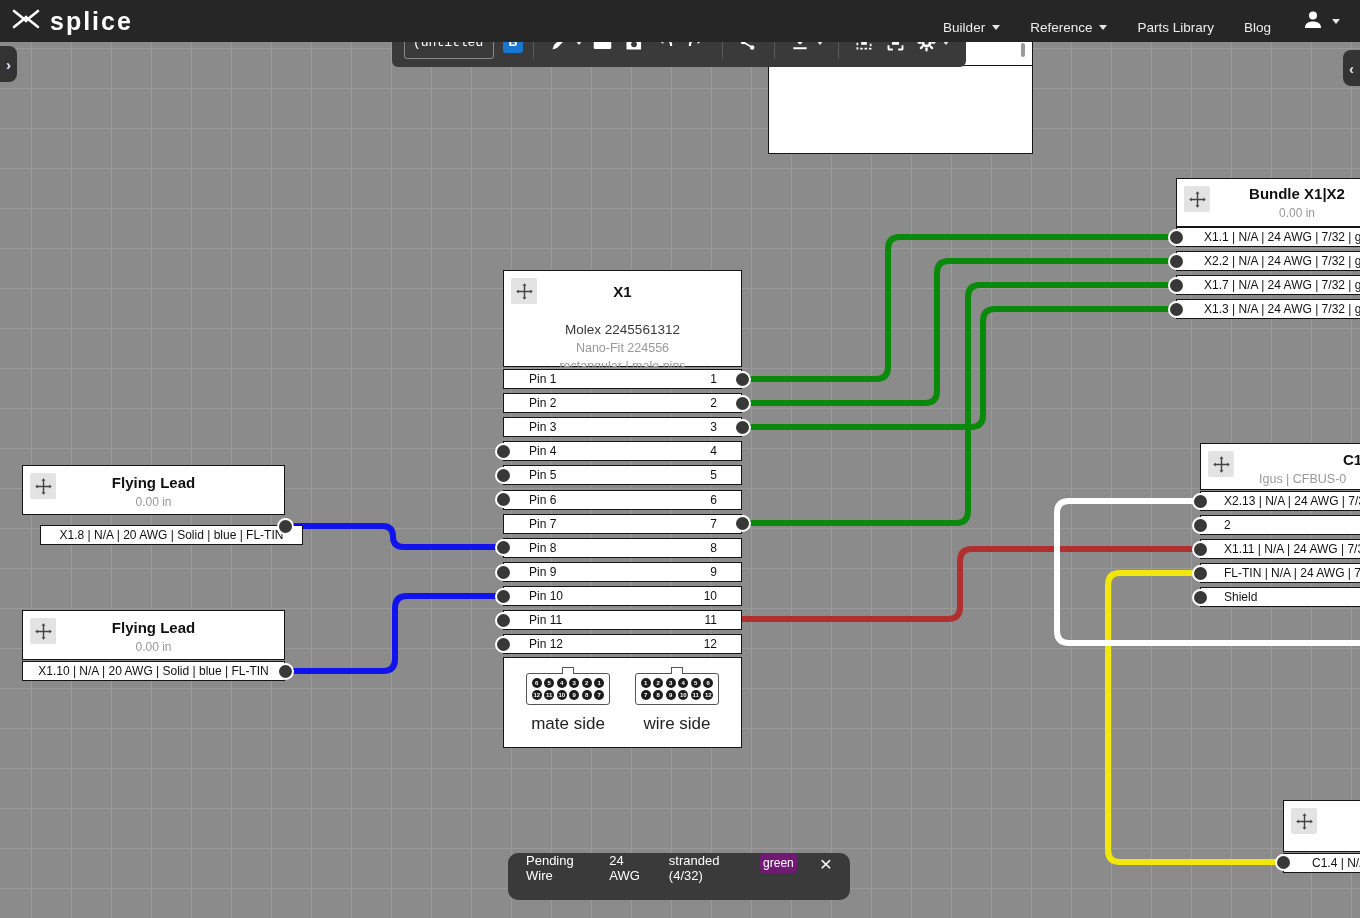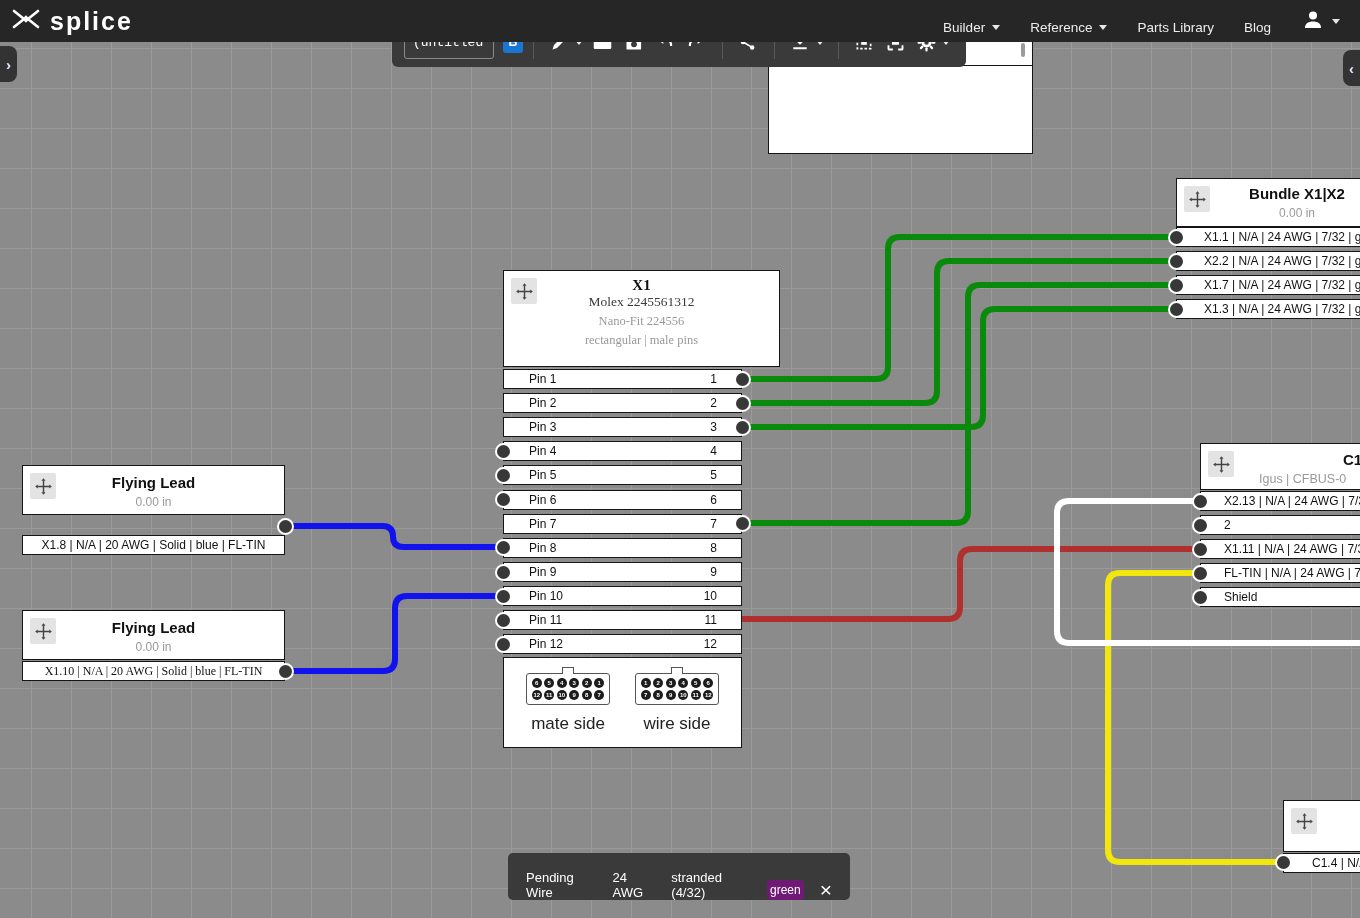--- a/index.html
+++ b/index.html
@@ -46,72 +46,72 @@
   
   .hbox{position:absolute;background:#fff;border:1.5px solid #151515;box-sizing:border-box;
         text-align:center;z-index:10;}
   .bar{position:absolute;height:20px;background:#fff;border:1.5px solid #151515;box-sizing:border-box;
        display:flex;align-items:center;font-size:12px;color:#111;z-index:10;overflow:hidden;}
   .bar span{white-space:nowrap;}
   .move-handle{position:absolute;left:7px;top:7px;width:26px;height:26px;background:#e3e3e3;
                border-radius:2px;display:flex;align-items:center;justify-content:center;cursor:move;}
   .node-title{font-weight:bold;font-size:15px;color:#111;}
   .node-len{font-size:12px;color:#999;margin-top:4px;}
-  .node-sub{font-size:13.5px;color:#3a3a3a;margin-top:0;}
+  .node-sub{font-size:13.5px;color:#3a3a3a;margin-top:22px;}
   .node-dim{font-size:12.5px;color:#999;margin-top:4px;}
 
   
   #note-box{left:768px;top:-2px;width:265px;height:114px;z-index:5;}
   #note-header{position:relative;height:24px;border-bottom:1.5px solid #151515;display:flex;
                align-items:center;justify-content:center;}
   #note-title{font-weight:bold;font-size:14px;color:#111;}
   #note-move{position:absolute;left:12px;top:2px;width:20px;height:20px;display:flex;align-items:center;justify-content:center;cursor:move;}
   #note-scroll{position:absolute;right:7px;top:2px;width:4px;height:14px;background:#9a9a9a;border-radius:2px;}
 
   
   #bundle-header{left:1176px;top:136px;width:242px;height:49px;padding-top:6px;}
   #bundle-rows{position:absolute;left:1176px;top:185px;width:242px;height:100px;z-index:10;}
   #bundle-rows .bar{left:0;right:0;padding-left:27px;}
 
   
-  #x1-header{left:503px;top:228px;width:277px;height:97px;padding-top:6px;font-family:Liberation Serif, serif;}
+  #x1-header{left:503px;top:228px;width:239px;height:97px;padding-top:12px;}
   #x1-pins{position:absolute;left:503px;top:327px;width:239px;height:322px;z-index:10;}
   #x1-pins .bar{left:0;right:0;justify-content:space-between;padding:0 24px 0 25px;}
   #x1-foot{left:503px;top:615px;width:239px;height:91px;display:flex;justify-content:center;
            gap:25px;padding-top:15px;}
   .fp-block{position:relative;width:84px;}
   .fp-pins{position:relative;border:1.5px solid #555;border-radius:3px;background:#fff;
            padding:4px 4px;display:flex;flex-direction:column;gap:2px;align-items:center;}
   .fp-tab{position:absolute;left:50%;top:-7px;transform:translateX(-50%);width:12px;height:7px;
           background:#fff;border:1.5px solid #555;border-bottom:none;box-sizing:border-box;}
   .fp-row{display:flex;gap:2.5px;}
   .fp-pin{width:10px;height:10px;border-radius:50%;background:#1c1c1c;color:#fff;font-size:6px;
           font-weight:bold;display:flex;align-items:center;justify-content:center;}
   .fp-label{display:block;margin-top:9px;font-size:17px;color:#222;text-align:center;}
 
   
   .fl-header{left:22px;width:263px;height:50px;padding-top:8px;}
   #fl1-header{top:423px;} #fl2-header{top:568px;}
   .fl-row{left:22px;width:263px;justify-content:center;}
-  #fl1-row{top:493px;} #fl2-row{top:619px;font-family:Liberation Serif, serif;}
+  #fl1-row{top:483px;margin-left:18px;} #fl2-row{top:619px;}
 
   
   #c1-header{left:1200px;top:401px;width:300px;height:47px;text-align:left;}
   #c1-title{position:absolute;left:142px;top:7px;font-weight:bold;font-size:15px;color:#111;}
   #c1-sub{position:absolute;left:58px;top:28px;font-size:12.5px;color:#999;}
   #c1-rows{position:absolute;left:1200px;top:449px;width:300px;height:125px;z-index:10;}
   #c1-rows .bar{left:0;right:0;padding-left:23px;}
 
   
   #corner-header{left:1283px;top:758px;width:240px;height:52px;}
   #corner-row{left:1283px;top:811px;width:240px;padding-left:28px;}
 
   
   #pending{position:absolute;left:508px;top:811px;width:342px;height:47px;background:#3a3a3a;
-           border-radius:5px;z-index:40;display:flex;align-items:flex-end;gap:15px;padding:0 18px;
+           border-radius:10px;z-index:40;display:flex;align-items:flex-start;gap:22px;padding:0 18px;
            box-sizing:border-box;color:#fff;font-size:13px;}
   #pending-pill{background:#701a75;color:#fff;font-size:12px;padding:3px 3px;border-radius:4px;}
   #pending-close{color:#fff;font-size:21px;line-height:1;cursor:pointer;margin-left:1px;}
 </style>
 </head>
 <body>
 
 <div id="app">
 
   <div id="navbar">

